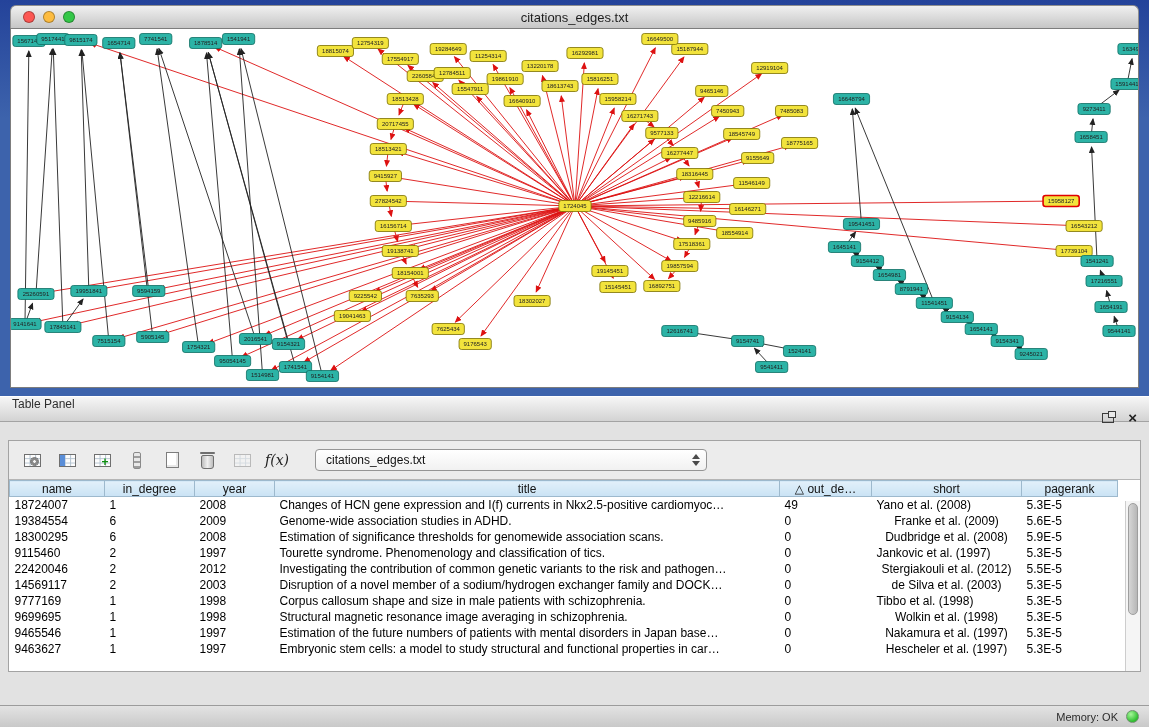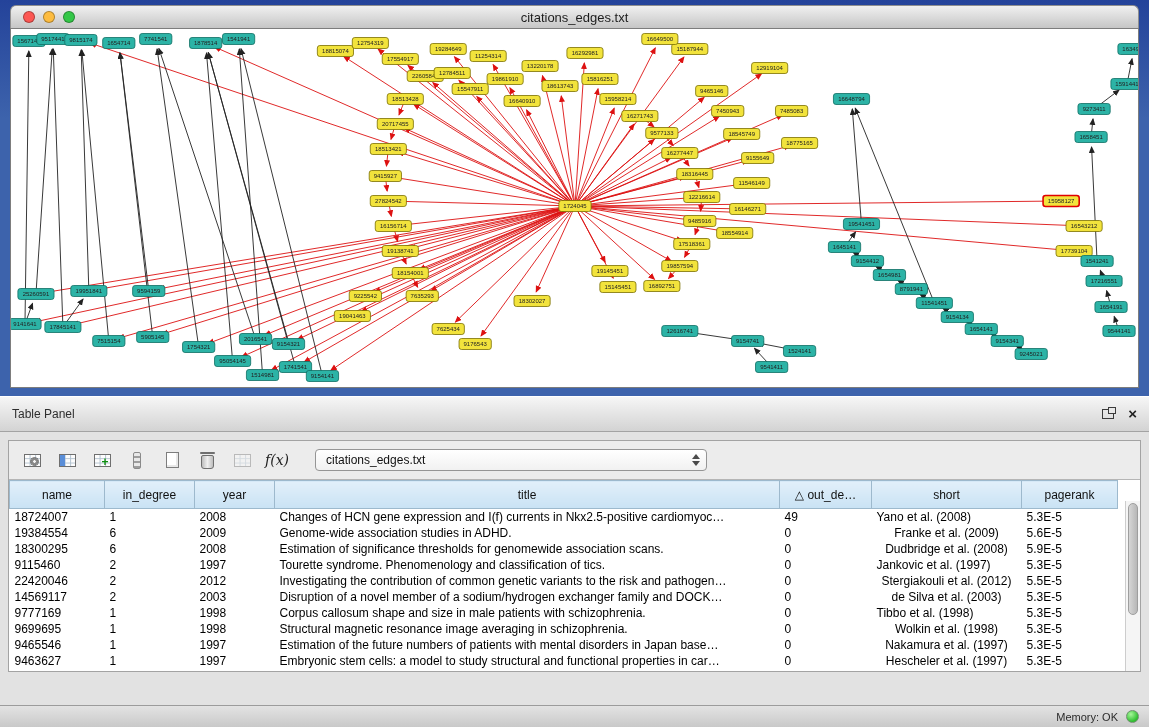--- a/index.html
+++ b/index.html
@@ -27,23 +27,23 @@
   .net-title { font-size:13px; color:#1d1d1d; }
   .net-canvas {
     position:relative; height:360px; background:#ffffff;
     border:1px solid #7d7d7d; overflow:hidden;
   }
   .net-canvas svg { display:block; width:100%; height:100%; }
 
   
   .table-panel { position:absolute; top:396px; left:0; width:1149px; height:309px; background:#e2e2e2; }
   .panel-header {
-    height:36px; background:linear-gradient(#f6f6f6,#d3d3d3);
+    height:26px; background:linear-gradient(#f6f6f6,#d3d3d3);
     border-top:1px solid #ffffff; border-bottom:1px solid #a3a3a3;
-    display:flex; align-items:center; padding:0 12px;
+    display:flex; align-items:flex-start; padding:0 12px;flex-direction:column;
   }
   .panel-title { font-size:12px; color:#2e2e2e; }
   .panel-header-right { margin-left:auto; display:flex; align-items:center; gap:14px; }
   .float-ic { width:12px; height:10px; border:1.5px solid #3b3b3b; position:relative; }
   .float-ic::after { content:""; position:absolute; right:-3px; top:-3px; width:6px; height:5px; border:1.5px solid #3b3b3b; background:#e9e9e9; }
   .close-x { font-size:15px; font-weight:bold; color:#222; line-height:14px; cursor:default; }
 
   .panel-box {
     position:absolute; left:8px; right:8px; top:44px; height:232px;
     border:1px solid #a3a3a3; background:#ececec;
@@ -76,21 +76,21 @@
   }
   .updown { margin-left:auto; display:flex; flex-direction:column; gap:2px; }
   .updown i { display:block; width:0; height:0; border-left:4px solid transparent; border-right:4px solid transparent; }
   .updown .up { border-bottom:5px solid #4a4a4a; }
   .updown .dn { border-top:5px solid #4a4a4a; }
 
   .table-wrap { position:absolute; top:38px; left:0; right:0; bottom:0; background:#fff; border-top:1px solid #b5b5b5; overflow:hidden; }
   table.data { border-collapse:collapse; table-layout:fixed; font-size:12px; }
   table.data th {
     background:linear-gradient(#e2f0fa,#c9e2f4); border:1px solid #9db9cd;
-    font-weight:normal; font-size:12px; height:28px; padding:0 3px;
+    font-weight:normal; font-size:12px; height:16px; padding:0 3px;
     white-space:nowrap; overflow:hidden; color:#111;
   }
   table.data td { height:16px; padding:0 5px; white-space:nowrap; overflow:hidden; color:#000; }
   .vscroll { position:absolute; top:21px; right:0; bottom:0; width:15px; background:#f5f5f5; border-left:1px solid #cdcdcd; }
   .vthumb { margin:2px; height:112px; border:1px solid #9e9e9e; border-radius:7px;
     background:linear-gradient(90deg,#d6d6d6,#b7b7b7); }
 
   .tabs { position:absolute; left:0; right:0; top:282px; display:flex; justify-content:center; }
   .tab {
     height:20px; line-height:19px; padding:0 15px; font-size:12px; color:#1d1d1d;

